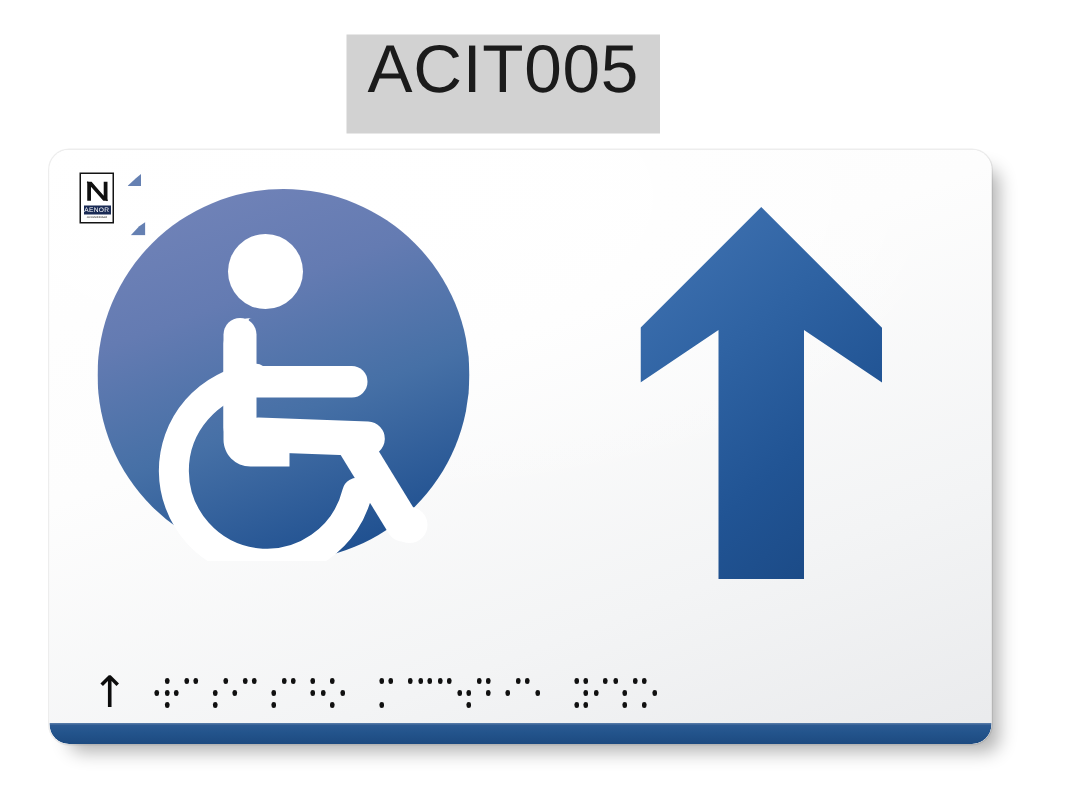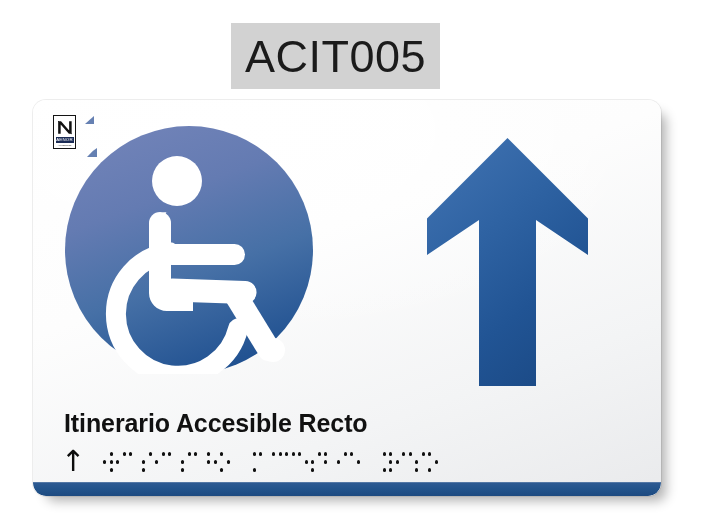--- a/index.html
+++ b/index.html
@@ -19,21 +19,21 @@
 
   
   #title-chip {
     position: absolute;
     left: 231px;
     top: 23px;
     width: 209px;
     height: 66px;
     background: #d2d2d2;
     display: flex;
-    align-items: center;
+    align-items: flex-start;
     justify-content: center;
   }
   #title-chip .title-text {
     font-family: "Liberation Sans", sans-serif;
     font-size: 45px;
     font-weight: 400;
     color: #1b1b1b;
     letter-spacing: 0.5px;
     line-height: 1;
   }
@@ -303,23 +303,20 @@
                L161 117
                L109 82
                L109 248
                L52 248
                L52 82
                L0 117
                L0 80.5 Z" fill="url(#arrowGrad)"></path>
     </svg>
   </div>
 
-  <div id="caption-row">
-    <span id="caption-text">Itinerario Accesible Recto</span>
-  </div>
 
   <div id="braille-row">
     <span id="braille-arrow">↑</span>
     <span id="braille-cells">
         <span class="braille-word">
           <span class="braille-cell">
             <i class="d2"></i>
             <i class="d4"></i>
             <i class="d5"></i>
             <i class="d6"></i>

